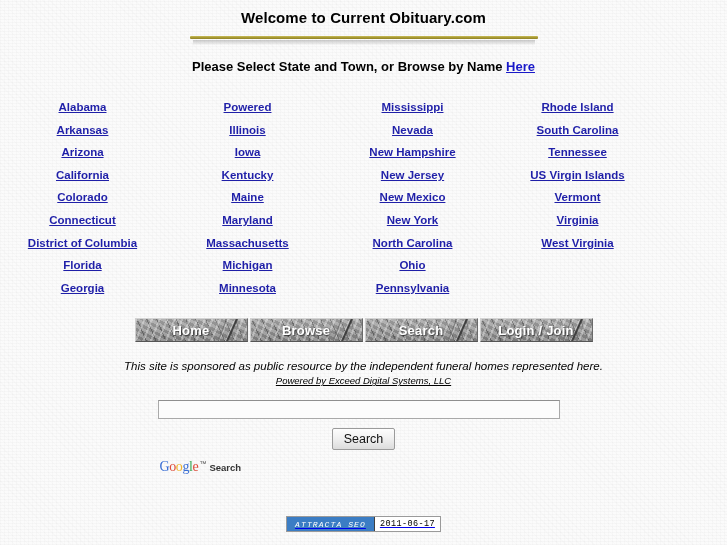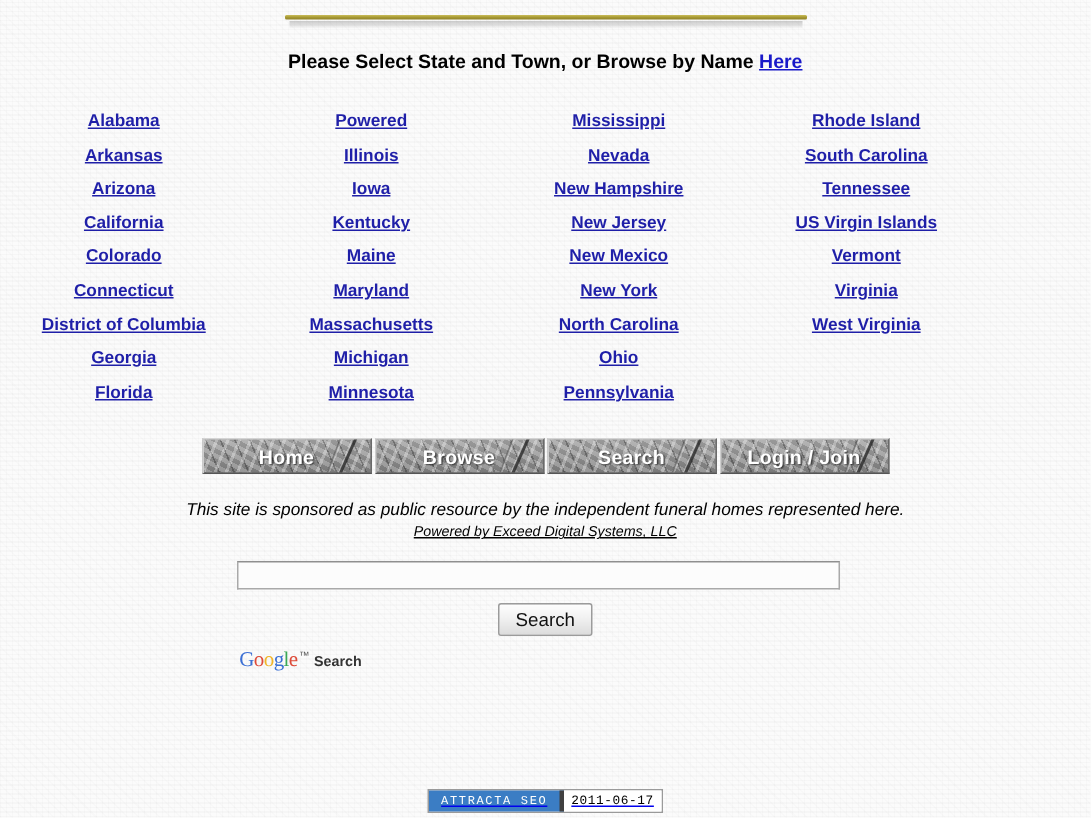--- a/index.html
+++ b/index.html
@@ -243,57 +243,59 @@
   }
   .attracta-seo {
     background: #3b7dc4;
     color: #ffffff;
     font-family: "Liberation Mono", monospace;
     font-size: 8px;
     letter-spacing: 1.1px;
     padding: 0 8px;
     display: flex;
     align-items: center;
-    border-right: 3px solid #404040;
+    border-right: 1px solid #404040;
+    font-style: italic;
   }
   .attracta-date {
     color: #000;
     font-family: "Liberation Mono", monospace;
     font-size: 8.5px;
     letter-spacing: 0.4px;
     padding: 0 5px;
     display: flex;
     align-items: center;
     background: #ffffff;
   }
 </style>
 </head>
 <body>
 
 <div class="page">
 
+  <h1 class="site-title">Welcome to Current Obituary.com</h1>
 
   <div class="gold-rule-wrap">
     <div class="gold-rule"></div>
     <div class="gold-rule-shadow"></div>
   </div>
 
   <p class="subtitle"><span>Please Select State and Town, or Browse by Name </span><a href="#">Here</a></p>
 
   <div class="states">
     <div class="state-col">
       <a class="state-link" href="#">Alabama</a>
       <a class="state-link" href="#">Arkansas</a>
       <a class="state-link" href="#">Arizona</a>
       <a class="state-link" href="#">California</a>
       <a class="state-link" href="#">Colorado</a>
       <a class="state-link" href="#">Connecticut</a>
       <a class="state-link" href="#">District of Columbia</a>
+      <a class="state-link" href="#">Florida</a>
       <a class="state-link" href="#">Georgia</a>
-      <a class="state-link" href="#">Florida</a>
     </div>
     <div class="state-col">
       <a class="state-link" href="#">Powered</a>
       <a class="state-link" href="#">Illinois</a>
       <a class="state-link" href="#">Iowa</a>
       <a class="state-link" href="#">Kentucky</a>
       <a class="state-link" href="#">Maine</a>
       <a class="state-link" href="#">Maryland</a>
       <a class="state-link" href="#">Massachusetts</a>
       <a class="state-link" href="#">Michigan</a>

